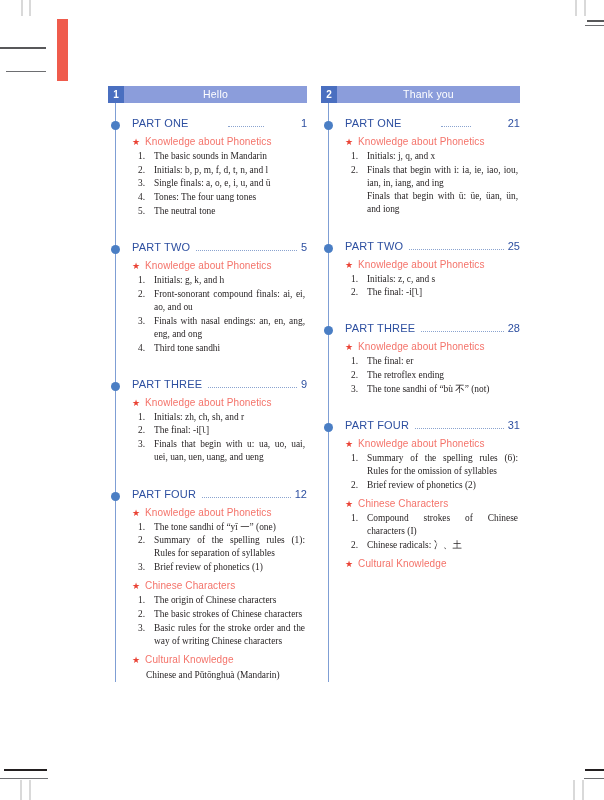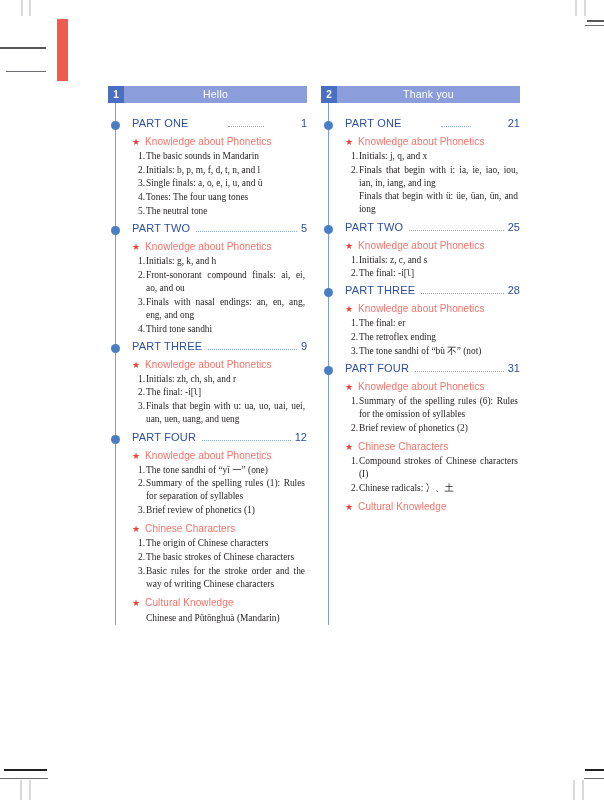--- a/index.html
+++ b/index.html
@@ -90,21 +90,21 @@
     position: relative;
     padding-top: 10px;
   }
 
   
   .part-row {
     position: relative;
     display: flex;
     align-items: baseline;
     padding-left: 24px;
-    margin-top: 4px;
+    margin-top: 23px;
     margin-bottom: 2px;
   }
   .part-row:first-child { margin-top: 4px; gap: 33px; }
   .part-dot {
     position: absolute;
     left: 3px;
     top: 4px;
     width: 9px;
     height: 9px;
     border-radius: 50%;
@@ -169,20 +169,21 @@
     position: absolute;
     left: -12px;
     top: 0;
     width: 11px;
     text-align: right;
     font-size: 9.4px;
   }
   ol.items > li .cont {
     display: block;
     padding-left: 0;
+    margin-left: 8px;
   }
 
   
   .plain-note {
     padding-left: 38px;
     padding-right: 4px;
     font-size: 9.4px;
     line-height: 13.2px;
     color: #231f20;
     margin-top: 4px;

